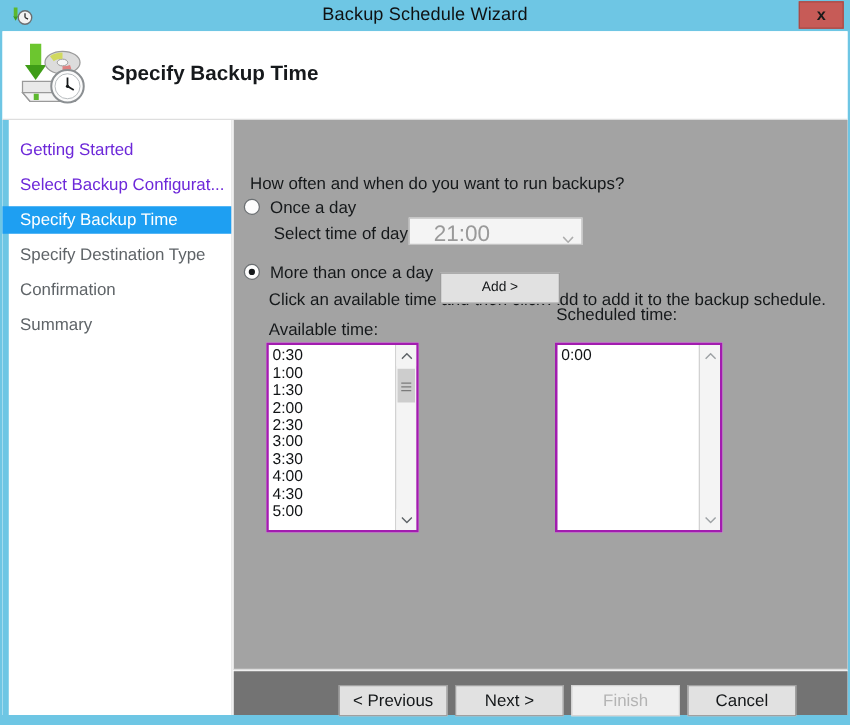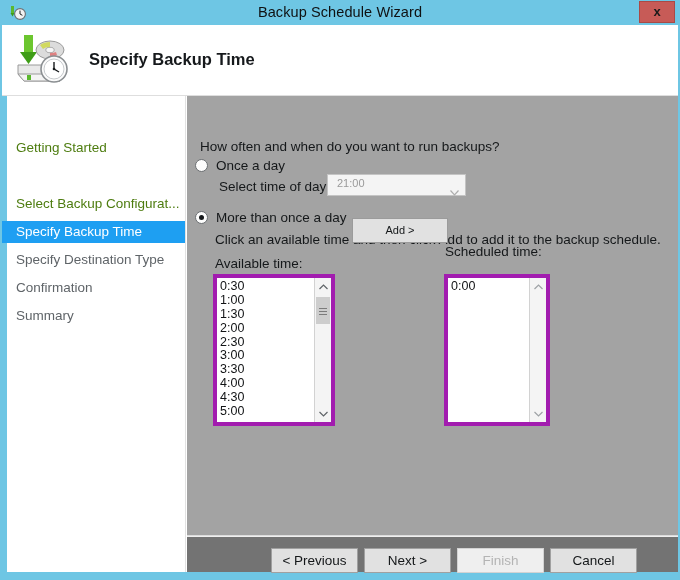--- a/index.html
+++ b/index.html
@@ -118,22 +118,21 @@
     height: 22px;
     line-height: 22px;
     padding-left: 14px;
     font-size: 13.5px;
     color: #5f6468;
     white-space: nowrap;
     box-sizing: border-box;
     cursor: default;
   }
   .nav-item.done {
-    color: #4d7c0f;
-    margin-top: 28px;
+    color: #6d28d9;
   }
   .nav-item.active {
     background: #1e9ff2;
     color: #ffffff;
   }
   .nav-spacer { height: 6px; }
 
   
   .main {
     position: absolute;
@@ -207,22 +206,22 @@
     position: absolute;
     left: 140px; top: 78px;
     width: 139px; height: 22px;
     background: #f4f4f4;
     border: 1px solid #c4c4c4;
     box-sizing: border-box;
     cursor: default;
   }
   .combo-value {
     position: absolute;
-    left: 9px; top: 2px;
-    font-size: 11px;
+    left: 19px; top: 2px;
+    font-size: 18px;
     color: #9a9a9a;
   }
   .combo-arrow {
     position: absolute;
     right: 6px; top: 7px;
     width: 9px; height: 6px;
   }
 
   .hint-text {
     position: absolute;
@@ -238,26 +237,26 @@
     color: #15181a;
     white-space: nowrap;
   }
   .col-label.left { left: 28px; top: 160px; }
   .col-label.right { left: 258px; top: 148px; }
 
   
   .listbox {
     position: absolute;
     background: #ffffff;
-    border: 4px solid #a21caf;
+    border: 2px solid #a21caf;
     box-sizing: border-box;
     overflow: hidden;
   }
   .listbox.available { left: 26px; top: 178px; width: 122px; height: 152px; }
-  .listbox.scheduled { left: 257px; top: 178px; width: 106px; height: 152px; }
+  .listbox.scheduled { left: 257px; top: 178px; width: 134px; height: 152px; }
   .list-items {
     position: absolute;
     left: 0; top: 0;
     width: 104px;
     padding: 2px 0 0 3px;
     box-sizing: border-box;
   }
   .list-item {
     height: 13.9px;
     line-height: 13.9px;

